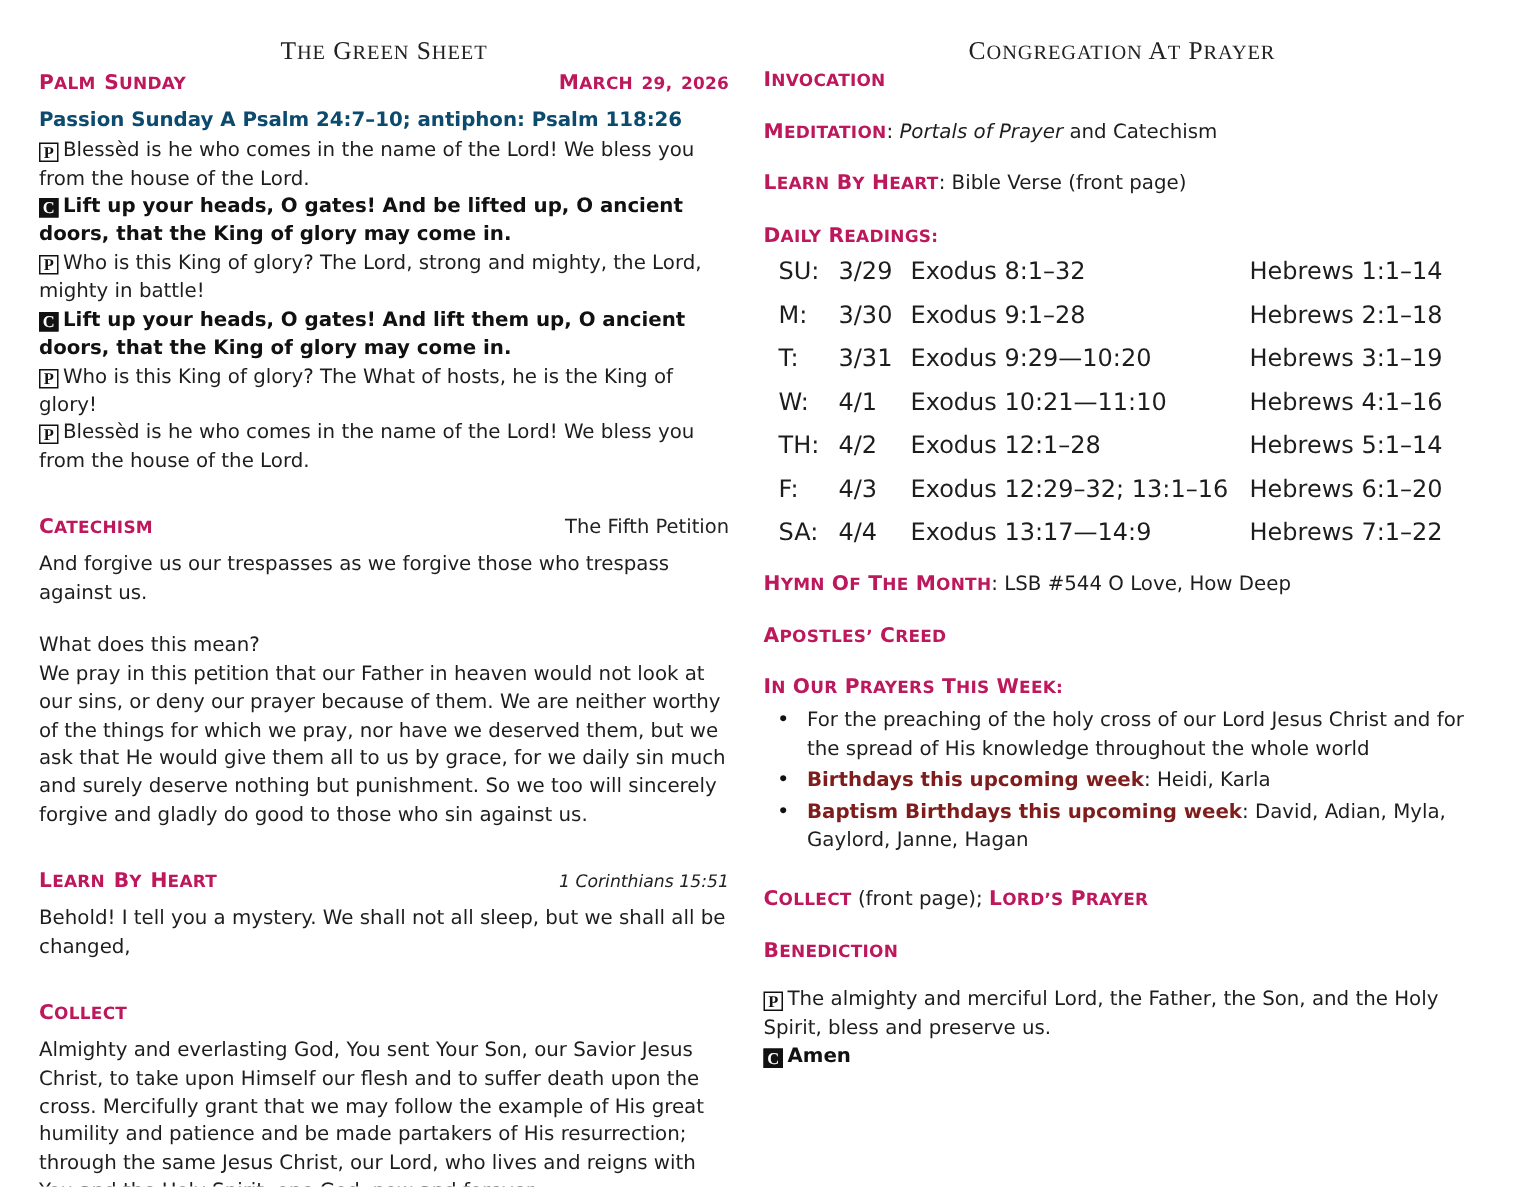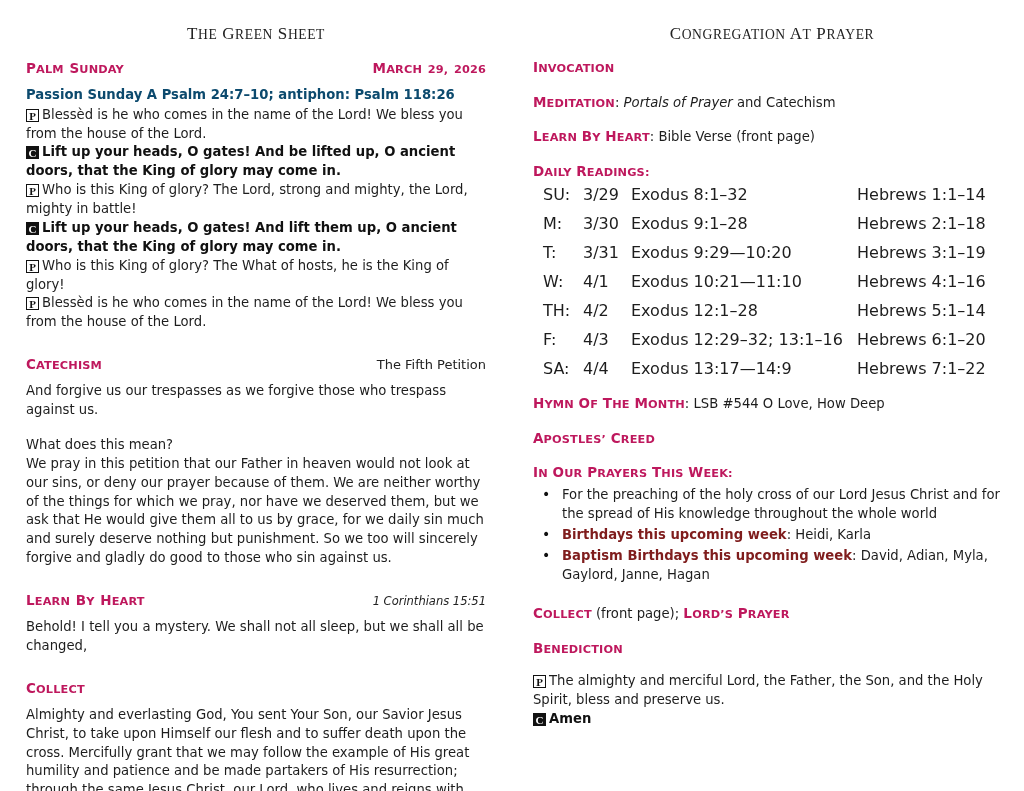--- a/index.html
+++ b/index.html
@@ -18,31 +18,30 @@
   .page {
     position: relative;
     width: 1024px;
     height: 791px;
   }
   .col {
     position: absolute;
     top: 0;
   }
   .col-left  { left: 26px;  width: 460px; }
-  .col-right { left: 533px; width: 478px; }
+  .col-right { left: 509px; width: 478px; }
 
   
   .banner {
     font-family: "Liberation Serif", "DejaVu Serif", serif;
     font-size: 17px;
     text-align: center;
     letter-spacing: 0.6px;
     color: #222;
     margin-top: 24px;
-    margin-bottom: 14px;
     white-space: nowrap;
   }
   .banner .cap  { font-size: 17px; }
   .banner .sm   { font-size: 13.6px; }
 
   
   .sc {
     font-weight: bold;
     letter-spacing: 0.15px;
     color: #be185d;

